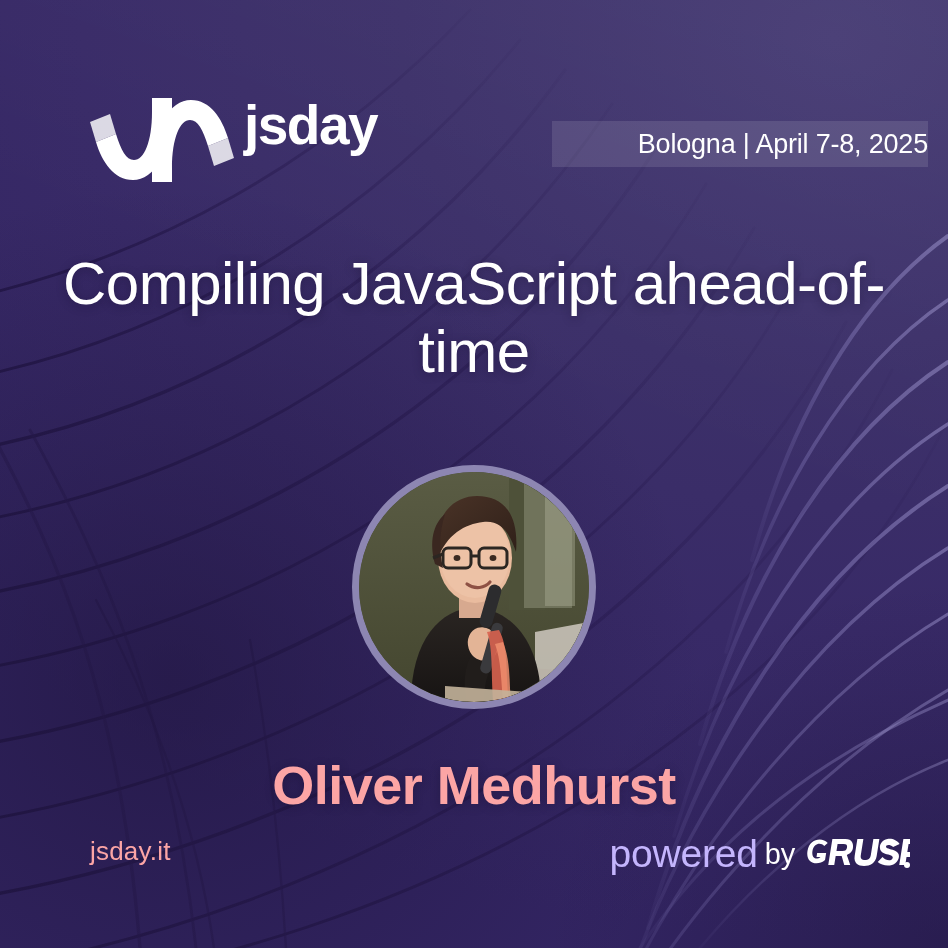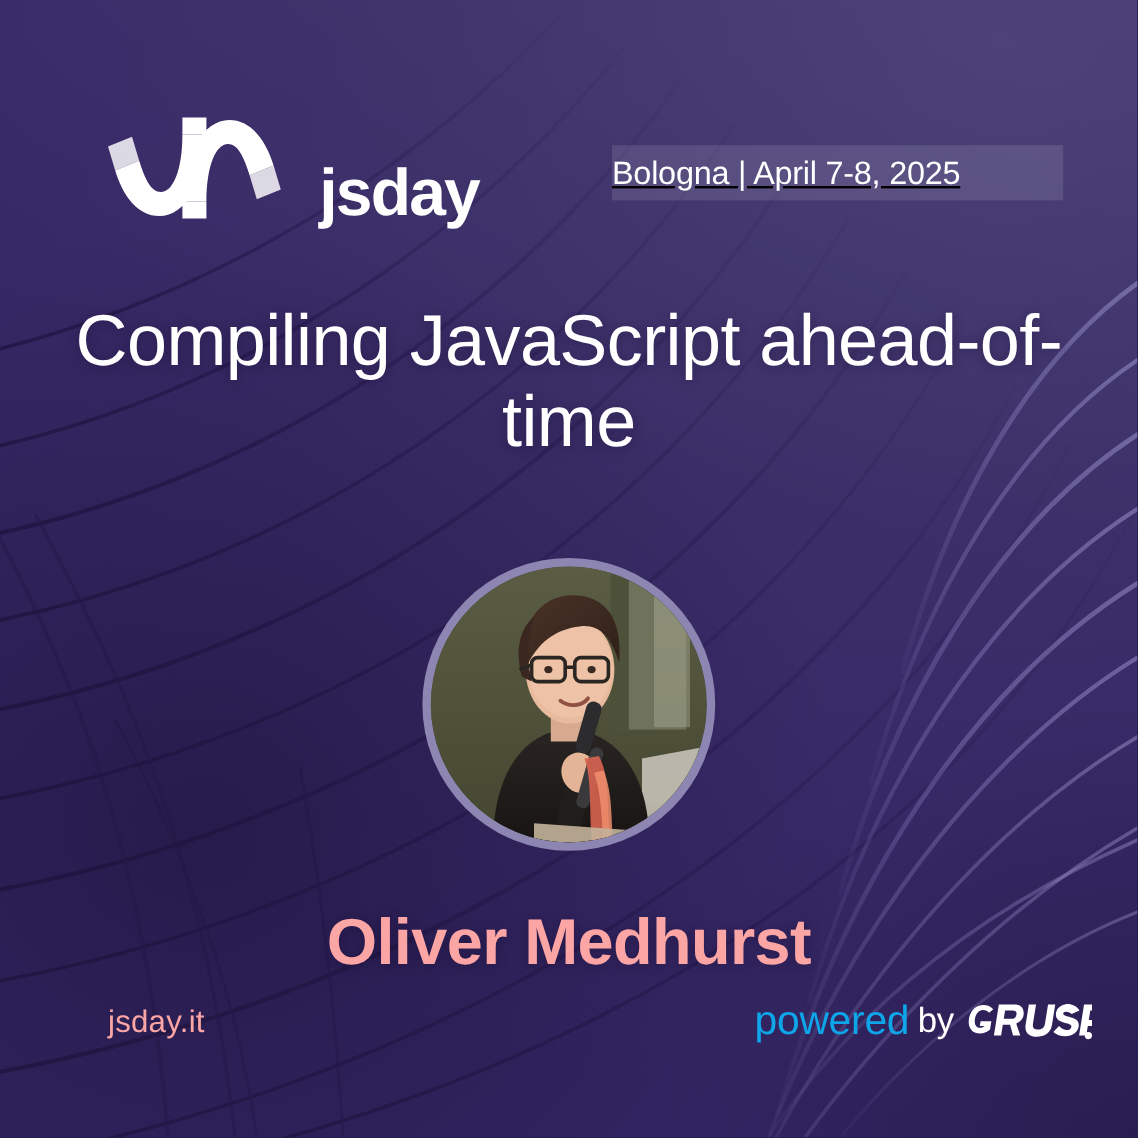--- a/index.html
+++ b/index.html
@@ -51,45 +51,44 @@
     letter-spacing: -0.5px;
     text-shadow: 0 2px 10px rgba(20,12,44,0.35);
   }
 
   
   #brand {
     position: absolute;
     left: 86px;
     top: 92px;
     display: flex;
-    align-items: flex-end;
-    gap: 28px;
+    align-items: flex-start;
+    gap: 6px;
   }
   #brand-mark { display: block; }
   #brand-word {
     color: #ffffff;
     font-size: 55px;
     font-weight: 700;
     letter-spacing: -1.5px;
     line-height: 1;
     margin-top: 6px;
   }
 
   
   #date-badge {
     position: absolute;
-    left: 510px;
+    left: 552px;
     top: 121px;
     width: 376px;
     height: 46px;
     background: rgba(255,255,255,0.115);
     display: flex;
     align-items: center;
-    justify-content: flex-start;
-    text-decoration: underline;
+    justify-content: flex-end;
   }
   #date-badge-text {
     color: #ffffff;
     font-size: 27px;
     font-weight: 400;
     letter-spacing: -0.2px;
     white-space: nowrap;
   }
 
   
@@ -133,22 +132,22 @@
   }
   #powered {
     position: absolute;
     right: 38px;
     top: 832px;
     display: flex;
     align-items: center;
     gap: 11px;
   }
   #powered-label {
-    color: #0ea5e9;
-    font-size: 34px;
+    color: #c4b5fd;
+    font-size: 39px;
     font-weight: 400;
     letter-spacing: -0.2px;
   }
   #powered-by {
     color: #ffffff;
     font-size: 29px;
     font-weight: 400;
     letter-spacing: -0.2px;
     margin-left: -4px;
   }

